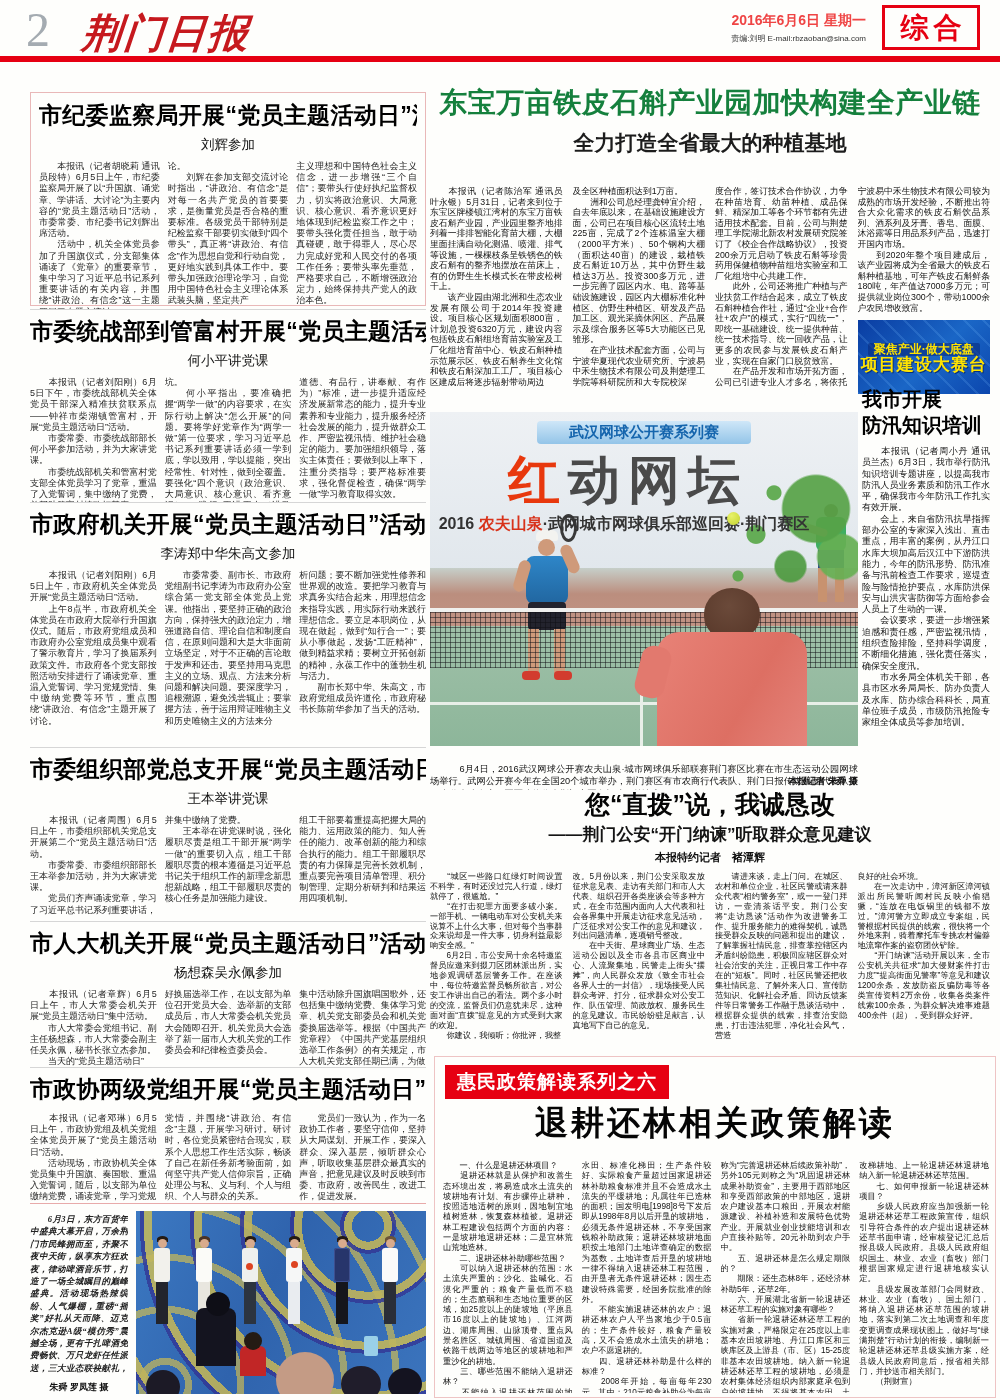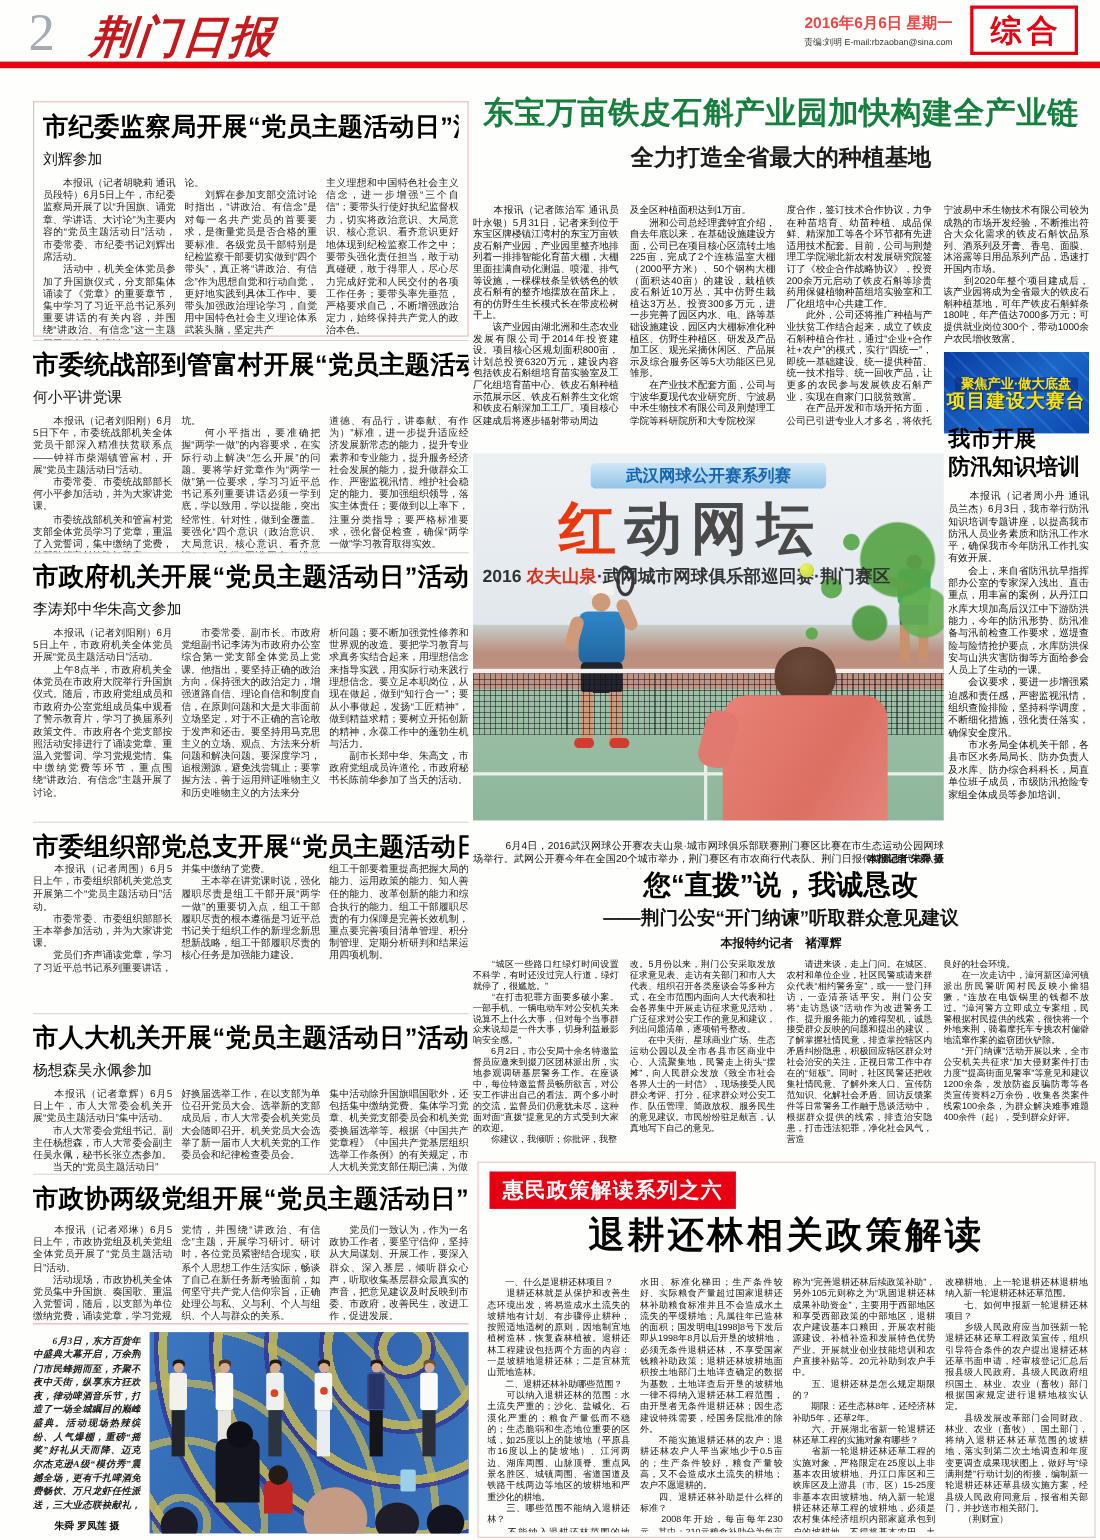--- a/index.html
+++ b/index.html
@@ -15,21 +15,21 @@
   #pagenum{left:26px;top:2px;font-size:48px;color:#a4abb1;font-family:"Liberation Serif",serif}
   #masthead{left:82px;top:6px;font-size:40px;color:#c6191e;font-weight:bold;font-style:italic;font-family:"Liberation Serif",serif;letter-spacing:2px;transform:skewX(-5deg)}
   #headmeta{right:134px;top:12px;text-align:right}
   #date{font-size:14px;font-weight:bold;color:#ef4444}
   #editor{font-size:8px;color:#333;margin-top:3px}
   #sectionbox{right:20px;top:5px;width:98px;height:45px;border:3px solid #e60012;color:#e60012;
     font-size:28px;font-weight:900;display:flex;align-items:center;justify-content:center;letter-spacing:5px;padding-left:5px}
   #redrule{left:0;top:56px;width:1000px;height:6px;background:#e60012}
   
   .la-t{font-size:23px;font-weight:900;text-align:center;color:#000;letter-spacing:.3px;white-space:nowrap;overflow:hidden}
-  .la-s{font-size:13.5px;font-weight:400;text-align:left;margin:5px 0 7px}
+  .la-s{font-size:13.5px;font-weight:400;text-align:center;margin:5px 0 7px}
   .sep{left:30px;width:396px;height:1px;background:#d6d6d6}
   .sep.pink{background:#e8aaaa}
   #a1{border:1px solid #e9b8b8;padding:7px 8px}
   
   #pn-cap{font-family:"Liberation Serif",serif;font-style:italic;font-weight:bold;font-size:8.6px;line-height:12.4px;color:#222}
   #pn-credit{font-size:9px;font-weight:bold;text-align:center;margin-top:4px;font-style:normal}
   
   #main-title{left:430px;top:84px;width:560px;text-align:center;font-size:28px;font-weight:900;color:#15803d;letter-spacing:.5px}
   #main-sub{left:430px;top:129px;width:560px;text-align:center;font-size:21px;color:#1c1c1c}
   #main-body{left:430px;top:186px;width:560px;height:212px}
@@ -139,20 +139,21 @@
 　　上午8点半，市政府机关全体党员在市政府大院举行升国旗仪式。随后，市政府党组成员和市政府办公室党组成员集中观看了警示教育片，学习了换届系列政策文件。市政府各个党支部按照活动安排进行了诵读党章、重温入党誓词、学习党规党情、集中缴纳党费等环节，重点围绕“讲政治、有信念”主题开展了讨论。</div>
       <div>　　市委常委、副市长、市政府党组副书记李涛为市政府办公室综合第一党支部全体党员上党课。他指出，要坚持正确的政治方向，保持强大的政治定力，增强道路自信、理论自信和制度自信，在原则问题和大是大非面前立场坚定，对于不正确的言论敢于发声和还击。要坚持用马克思主义的立场、观点、方法来分析问题和解决问题。要深度学习，追根溯源，避免浅尝辄止；要掌握方法，善于运用辩证唯物主义和历史唯物主义的方法来分</div>
       <div>析问题；要不断加强党性修养和世界观的改造。要把学习教育与求真务实结合起来，用理想信念来指导实践，用实际行动来践行理想信念。要立足本职岗位，从现在做起，做到“知行合一”；要从小事做起，发扬“工匠精神”，做到精益求精；要树立开拓创新的精神，永葆工作中的蓬勃生机与活力。
 　　副市长郑中华、朱高文，市政府党组成员许道伦，市政府秘书长陈前华参加了当天的活动。</div>
     </div>
   </section>
   <div class="sep abs" style="top:747px"></div>
 
   <section class="abs" style="left:30px;top:754px;width:396px;height:164px">
     <h2 class="la-t">市委组织部党总支开展“党员主题活动日”活动</h2>
+    <h3 class="la-s">王本举讲党课</h3>
     <div class="cols bodytext jt" style="height:106px">
       <div>　　本报讯（记者周围）6月5日上午，市委组织部机关党总支开展第二个“党员主题活动日”活动。
 　　市委常委、市委组织部部长王本举参加活动，并为大家讲党课。
 　　党员们齐声诵读党章，学习了习近平总书记系列重要讲话，</div>
       <div>并集中缴纳了党费。
 　　王本举在讲党课时说，强化履职尽责是组工干部开展“两学一做”的重要切入点，组工干部履职尽责的根本遵循是习近平总书记关于组织工作的新理念新思想新战略，组工干部履职尽责的核心任务是加强能力建设。</div>
       <div>组工干部要着重提高把握大局的能力、运用政策的能力、知人善任的能力、改革创新的能力和综合执行的能力。组工干部履职尽责的有力保障是完善长效机制，重点要完善项目清单管理、积分制管理、定期分析研判和结果运用四项机制。</div>
     </div>
   </section>
   <div class="sep abs" style="top:921px"></div>

